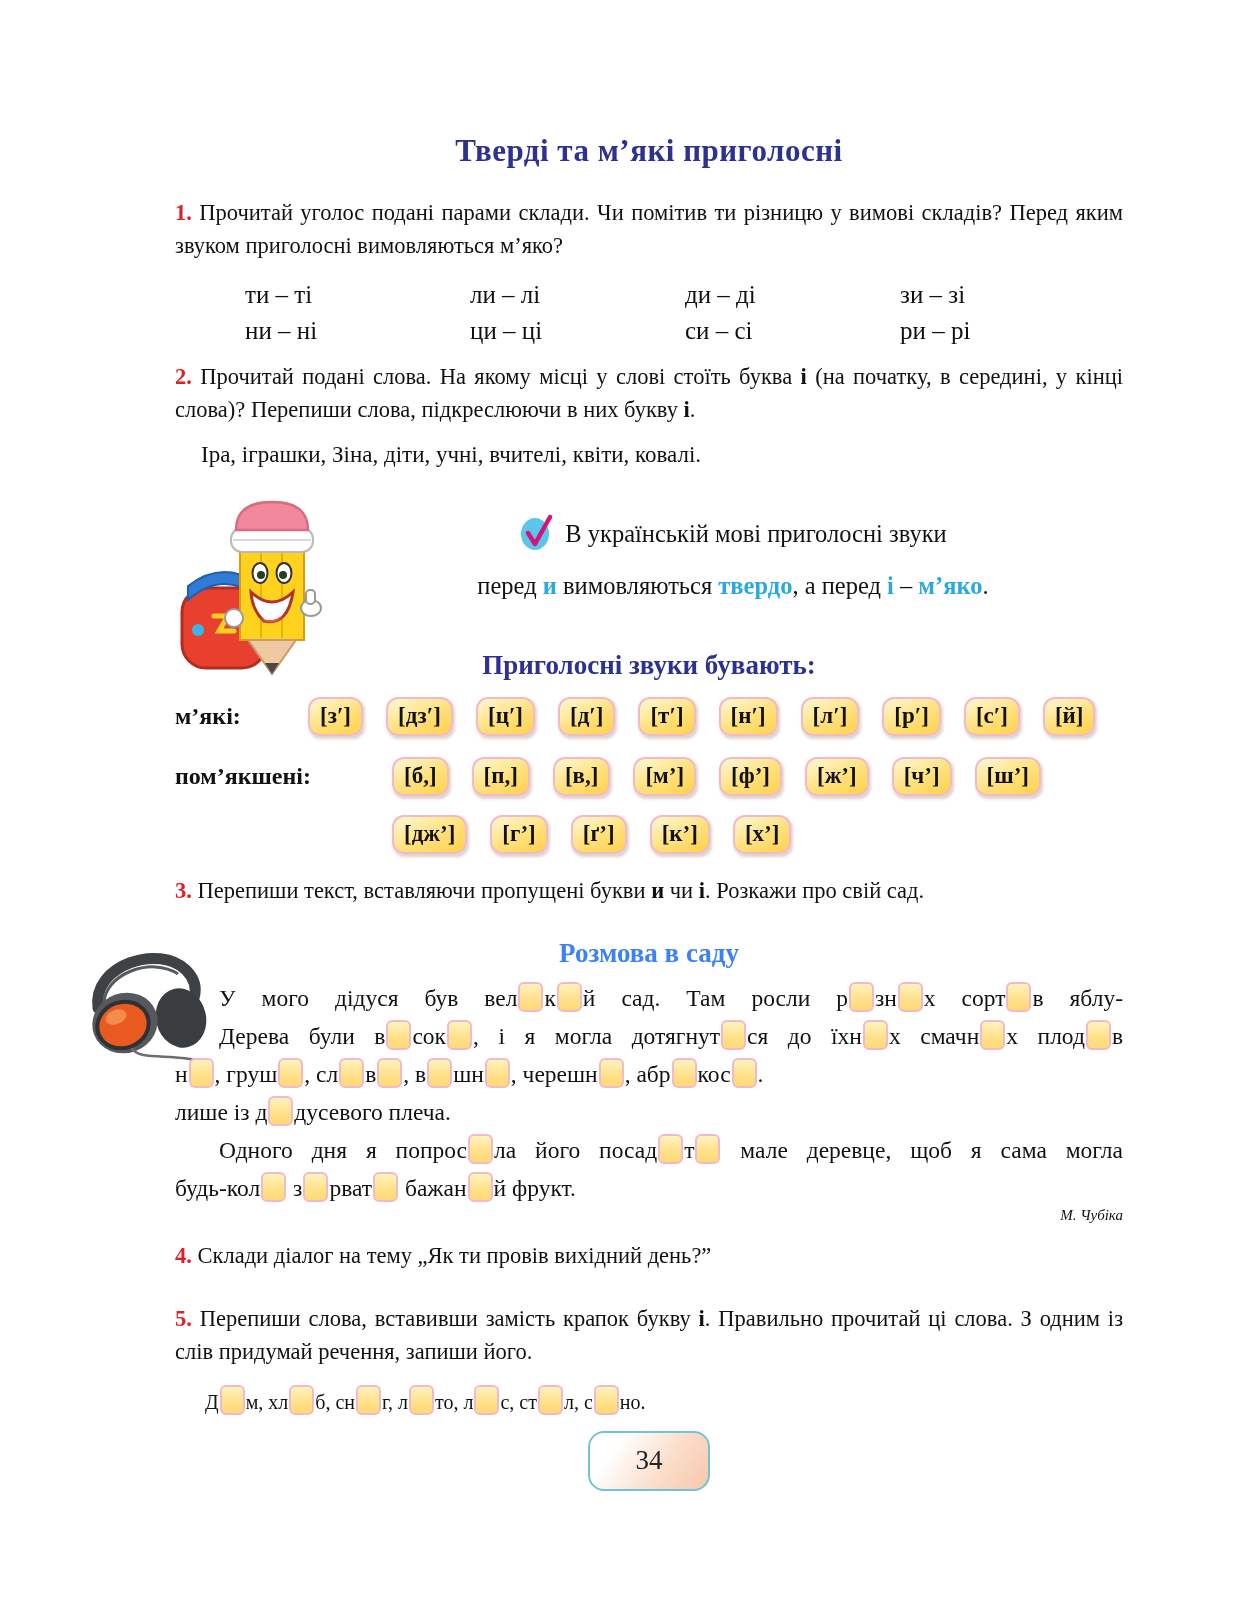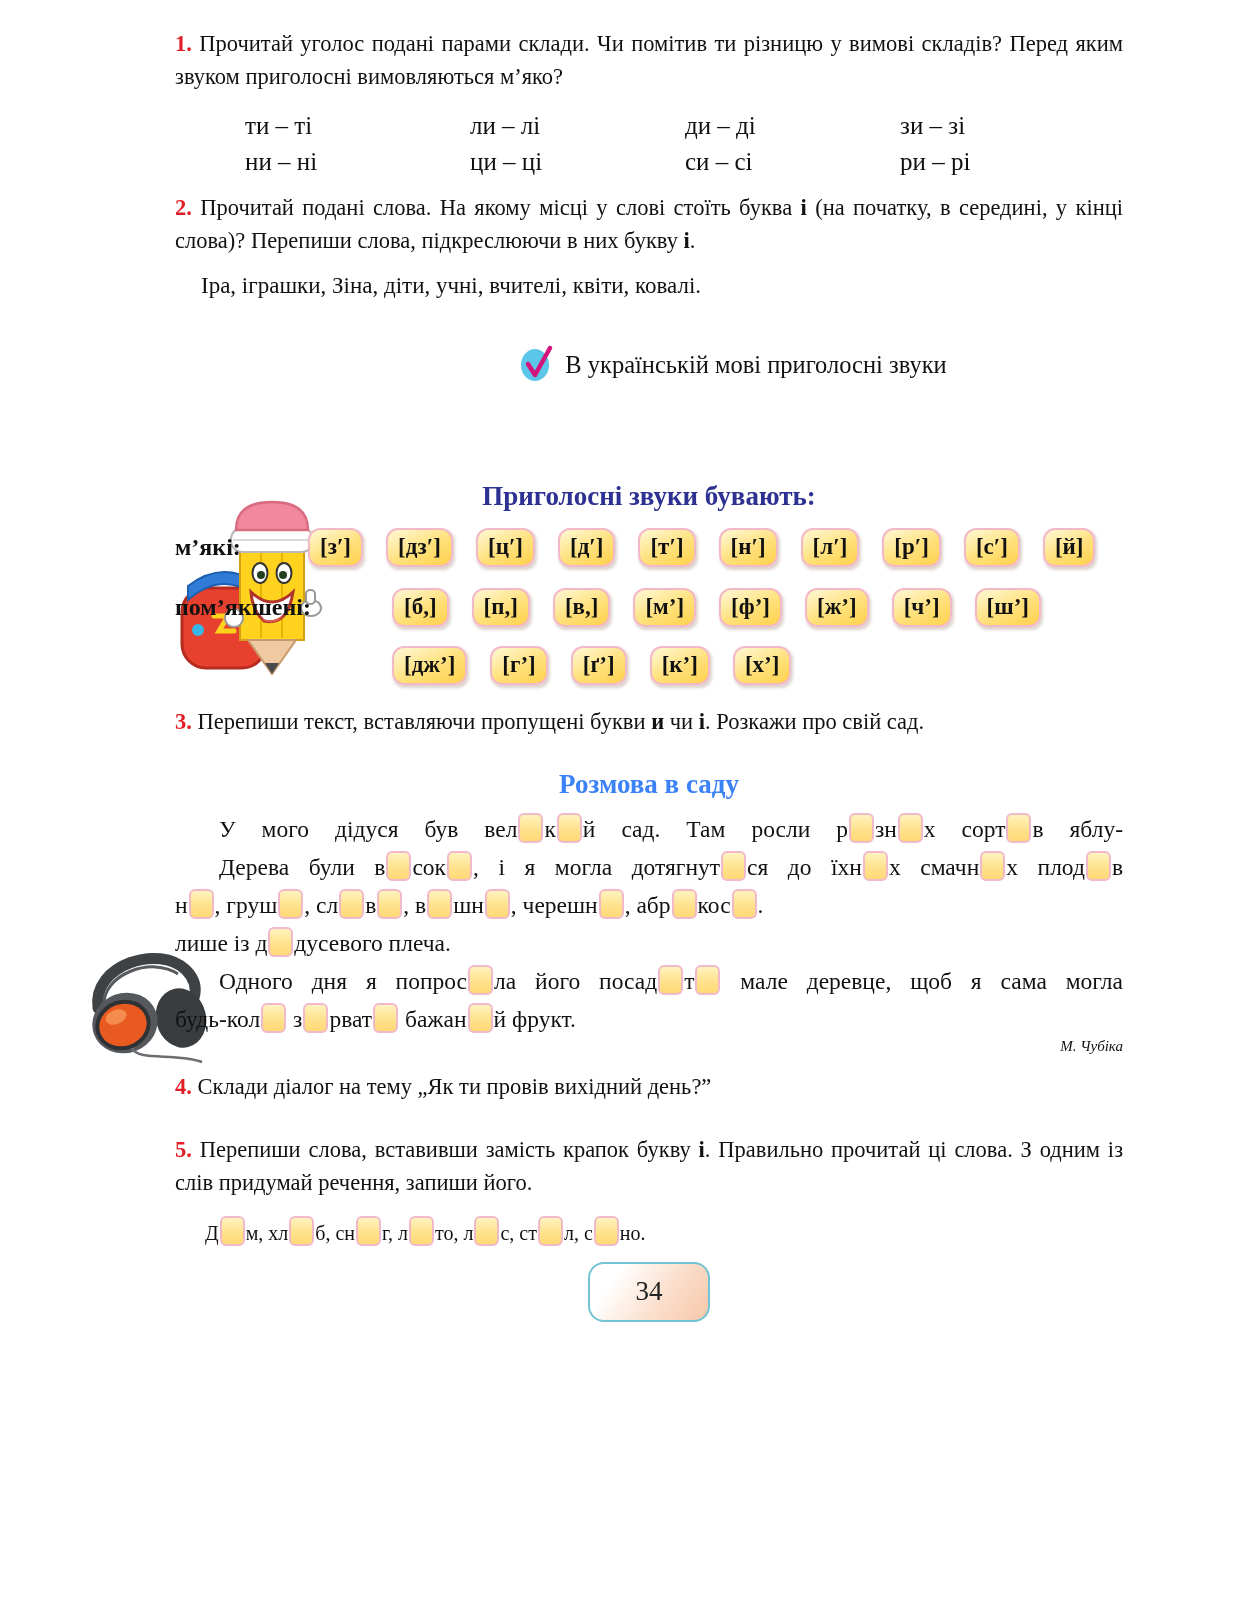--- a/index.html
+++ b/index.html
@@ -93,20 +93,21 @@
       <ellipse cx="45" cy="79" rx="33" ry="30" fill="#55585C" transform="rotate(-20 45 79)"></ellipse>
       <ellipse cx="43" cy="81" rx="28" ry="25" fill="#2F3234" transform="rotate(-20 43 81)"></ellipse>
       <ellipse cx="43" cy="81" rx="24" ry="21" fill="#E85A1F" transform="rotate(-20 43 81)"></ellipse>
       <ellipse cx="36" cy="73" rx="11" ry="7" fill="#F58B4C" transform="rotate(-22 36 73)"></ellipse>
       <path d="M52 104 C58 118 96 108 122 118" stroke="#6B6E71" stroke-width="2.5" fill="none"></path>
     </svg>
   </div>
 
   <div class="content">
 
+    <div class="title">Тверді та м’які приголосні</div>
 
     <p class="ex ex1">
       <span class="ex-num">1.</span>
       <span>Прочитай уголос подані парами склади. Чи помітив ти різницю у вимові складів? Перед яким звуком приголосні вимовляються м’яко?</span>
     </p>
 
     <div class="syl-grid">
       <div>ти – ті</div>
       <div>ли – лі</div>
       <div>ди – ді</div>
@@ -127,20 +128,21 @@
     <div class="note-sec">
       <div class="note-text">
         <div>
           <span class="check-wrap">
             <svg width="36" height="40" viewBox="0 0 36 40">
               <ellipse cx="16" cy="22" rx="14" ry="16" fill="#5BC6E8"></ellipse>
               <path d="M9 21 L16 32 L31 5" fill="none" stroke="#D4147C" stroke-width="4.5" stroke-linecap="round" stroke-linejoin="round"></path>
             </svg>
           </span><span>В українській мові приголосні звуки</span>
         </div>
+        <div><span>перед </span><span style="font-weight: bold; color: rgb(42, 169, 224);">и</span><span> вимовляються </span><span style="font-weight: bold; color: rgb(42, 169, 224);">твердо</span><span>, а перед </span><span style="font-weight: bold; color: rgb(42, 169, 224);">і</span><span> – </span><span style="font-weight: bold; color: rgb(42, 169, 224);">м’яко</span><span>.</span></div>
       </div>
     </div>
 
     <div class="blue-head">Приголосні звуки бувають:</div>
 
     <div class="crows">
       <div class="crow">
         <span class="crow-label">м’які:</span>
         <span class="chips">
             <span class="chip">[з′]</span>

